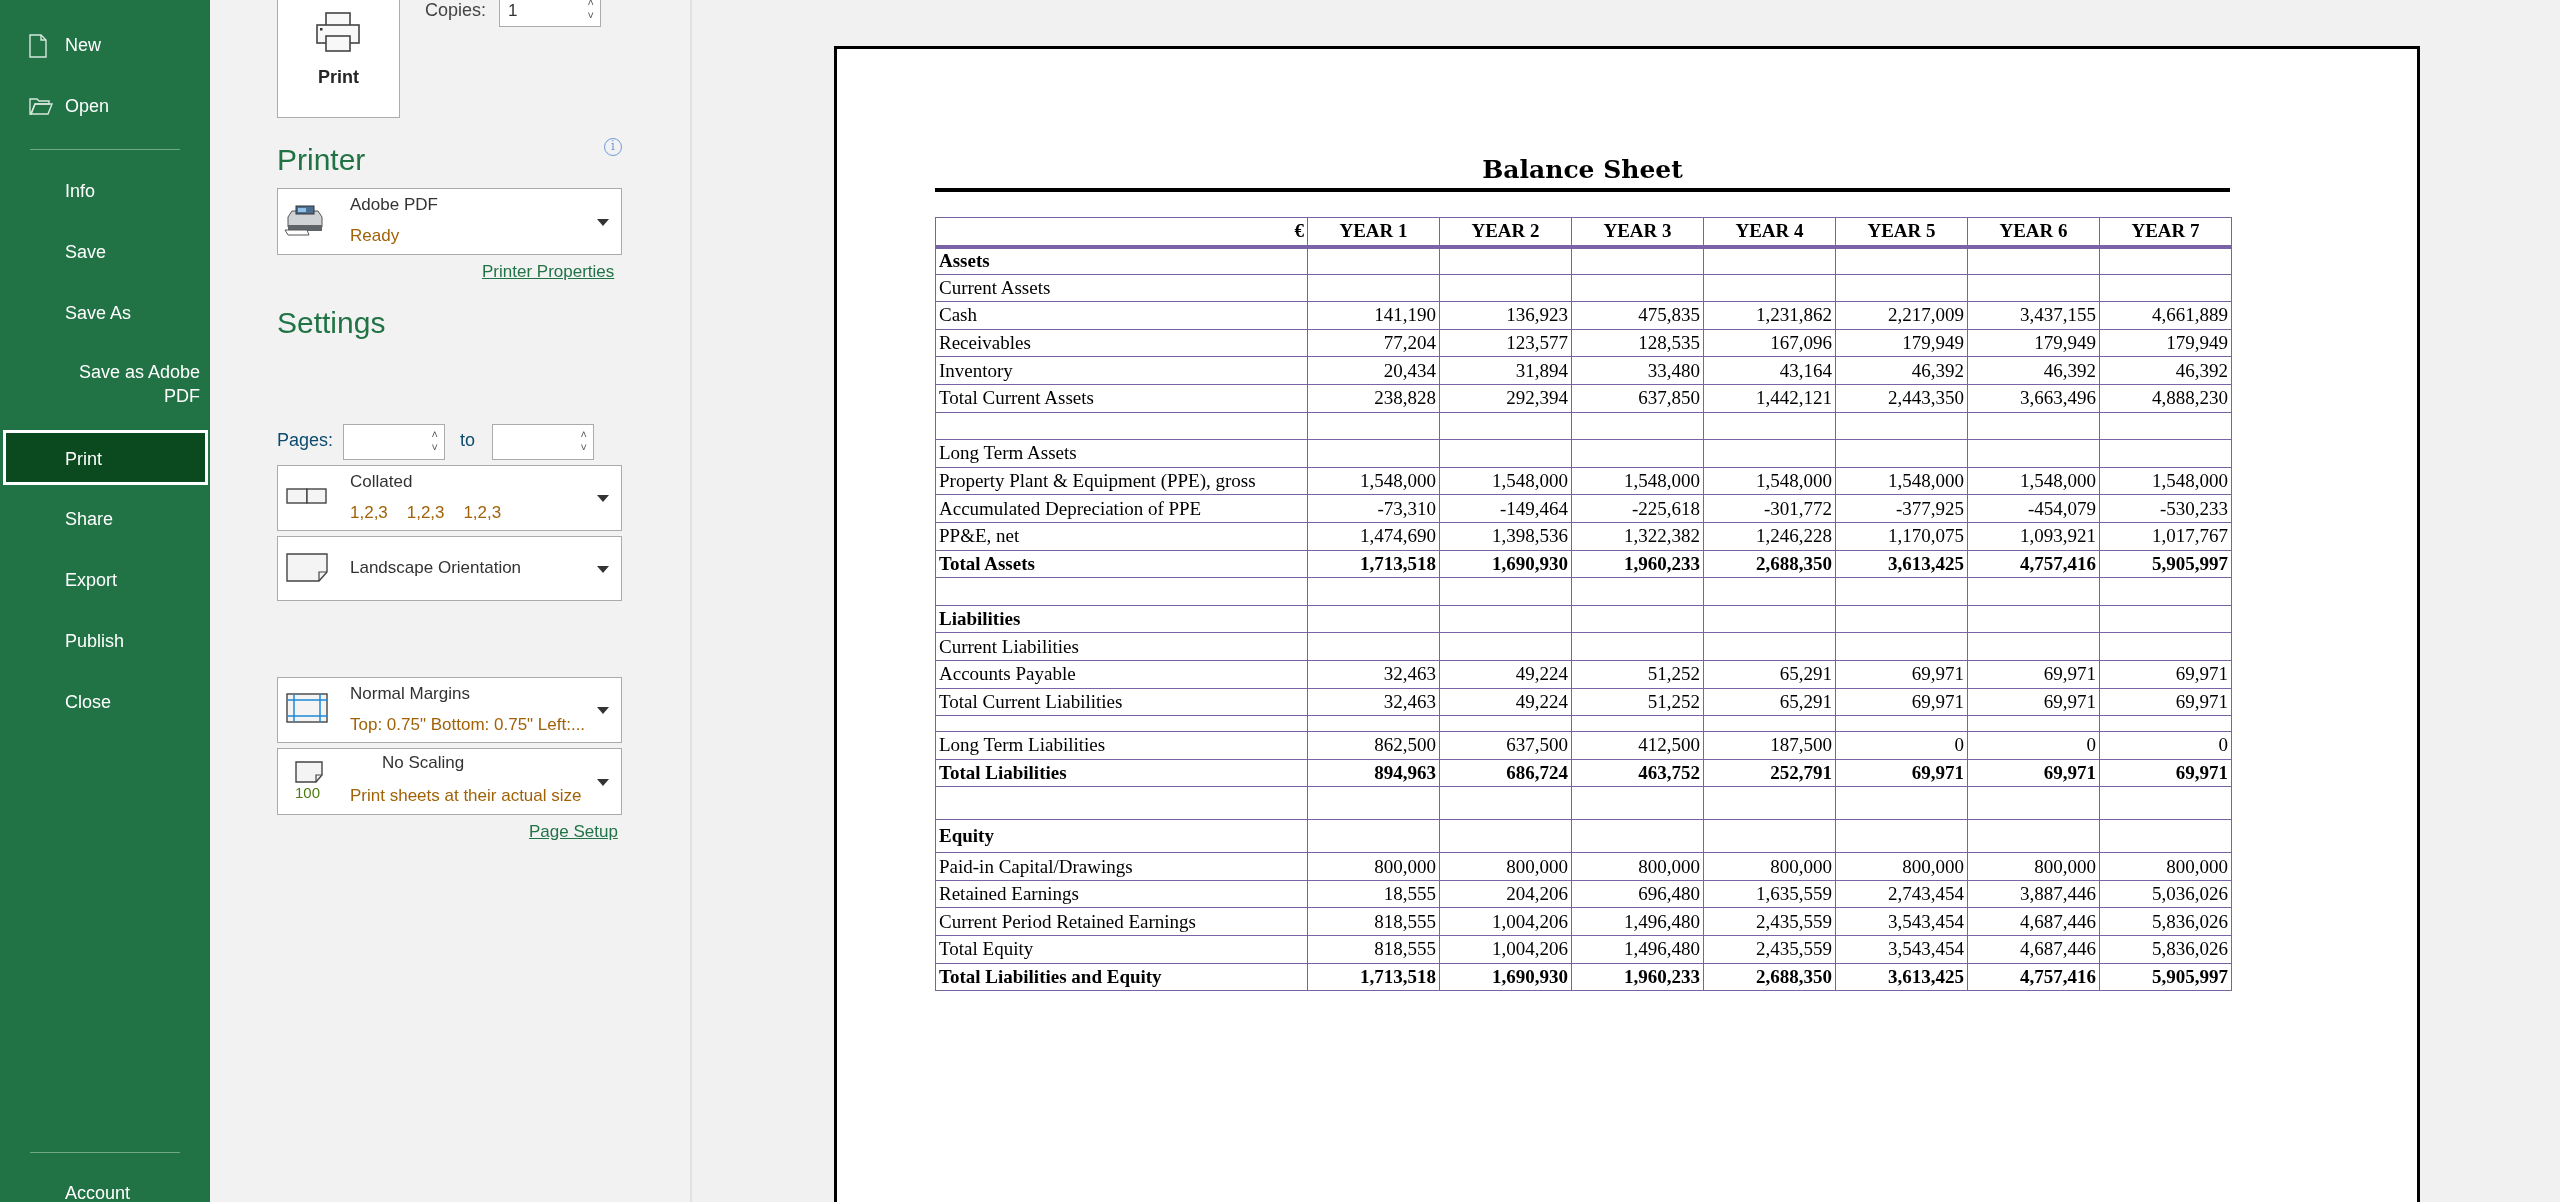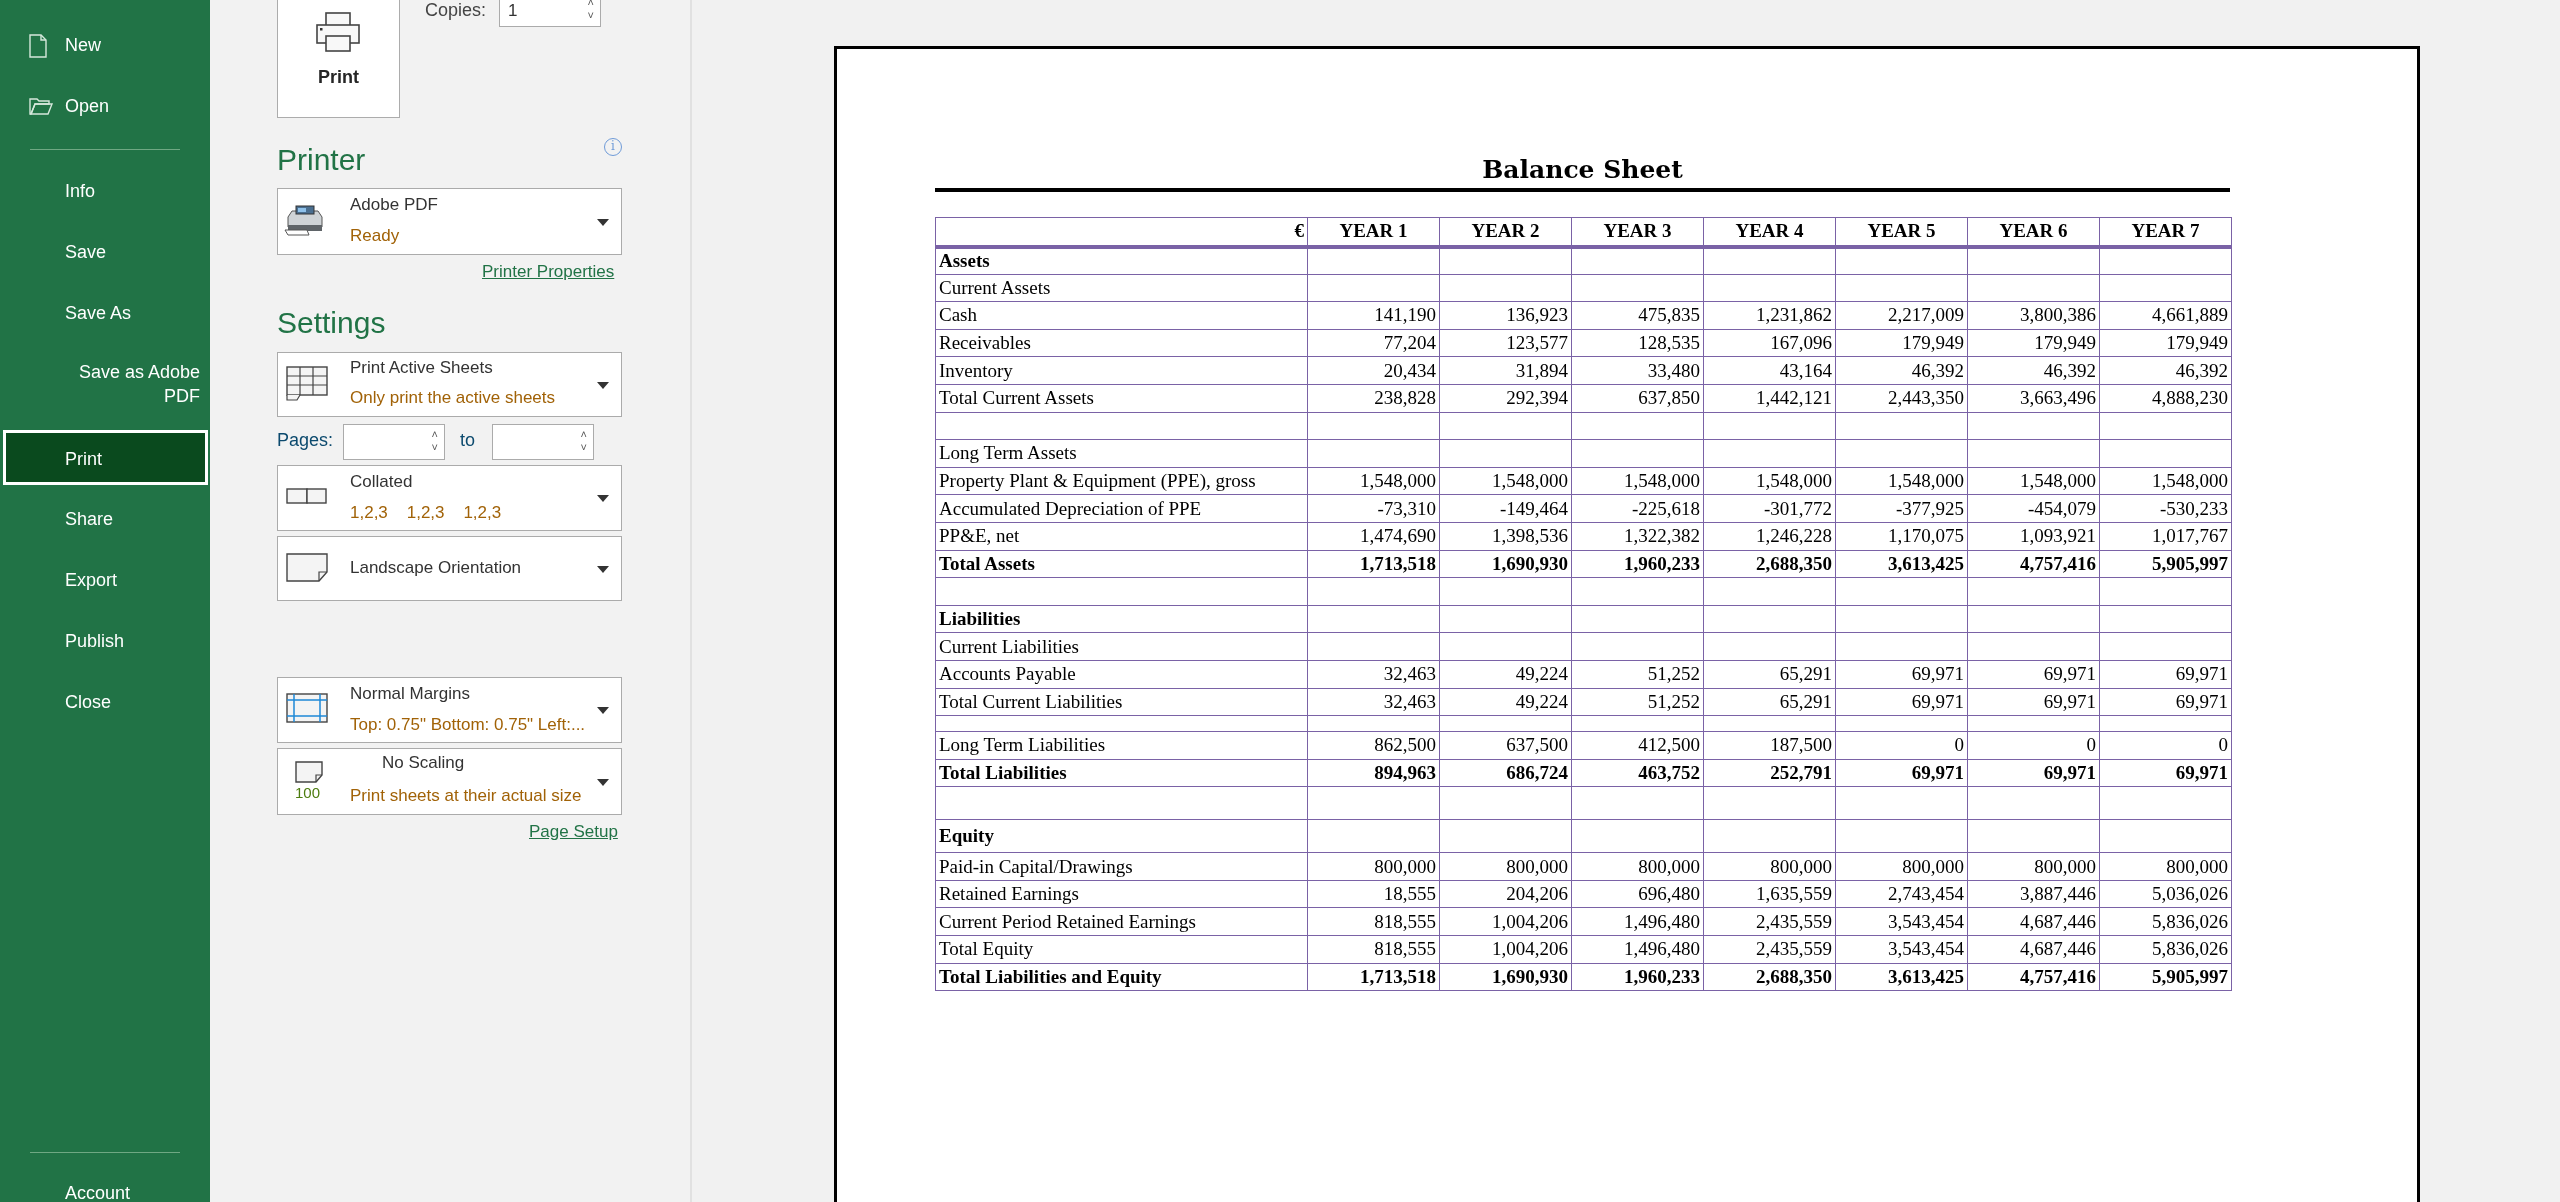--- a/index.html
+++ b/index.html
@@ -121,32 +121,20 @@
       </svg>
     </span>
     <span class="t1" style="top:6px;">Adobe PDF</span>
     <span class="t2" style="top:37px;">Ready</span>
     <span class="caret"></span>
   </div>
   <div class="link" style="left:272px; top:262px;">Printer Properties</div>
 
   <div class="section-title" style="top:306px;">Settings</div>
 
-  <div class="dd" style="top:352px; height:65px;">
-    <span class="ico">
-      <svg width="44" height="38" viewBox="0 0 44 38">
-          <rect x="3" y="3" width="40" height="28" fill="#f4f4f4" stroke="#444" stroke-width="1.4"></rect>
-          <path d="M3 12h40M3 21h40M16 3v28M29 3v28" stroke="#444" stroke-width="1.2"></path>
-          <path d="M3 31v5h10l3-5" fill="#f4f4f4" stroke="#444" stroke-width="1.2"></path>
-        </svg>
-    </span>
-    <span class="t1" style="top:5px;">Print Active Sheets</span>
-    <span class="t2" style="top:35px;">Only print the active sheets</span>
-    <span class="caret"></span>
-  </div>
 
   <div class="pages-lbl" style="left:67px; top:430px;">Pages:</div>
   <div class="spinner" style="left:133px; top:424px; width:102px; height:36px;">
     <span class="val"></span>
     <span class="arrows" style="top:3px;">˄<br>˅</span>
   </div>
   <div class="pages-lbl" style="left:250px; top:430px;">to</div>
   <div class="spinner" style="left:282px; top:424px; width:102px; height:36px;">
     <span class="val"></span>
     <span class="arrows" style="top:3px;">˄<br>˅</span>
@@ -253,21 +241,21 @@
         <td class="num"></td>
         <td class="num"></td>
       </tr>
       <tr>
         <td>Cash</td>
         <td class="num">141,190</td>
         <td class="num">136,923</td>
         <td class="num">475,835</td>
         <td class="num">1,231,862</td>
         <td class="num">2,217,009</td>
-        <td class="num">3,800,386</td>
+        <td class="num">3,437,155</td>
         <td class="num">4,661,889</td>
       </tr>
       <tr>
         <td>Receivables</td>
         <td class="num">77,204</td>
         <td class="num">123,577</td>
         <td class="num">128,535</td>
         <td class="num">167,096</td>
         <td class="num">179,949</td>
         <td class="num">179,949</td>

